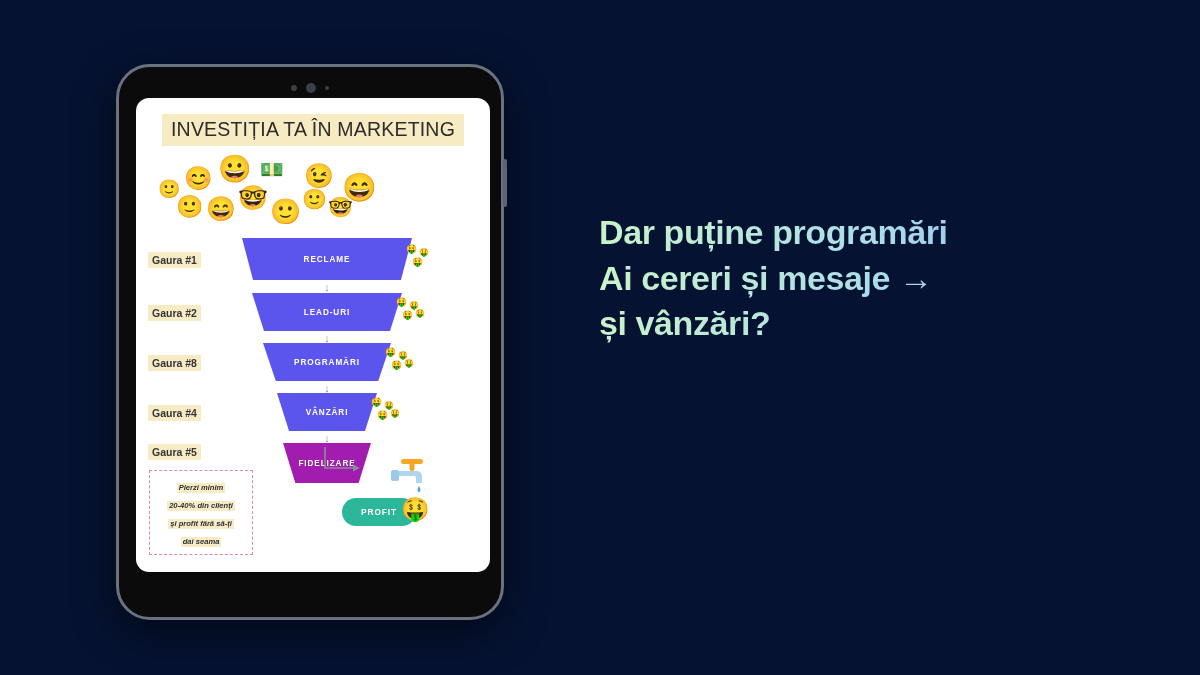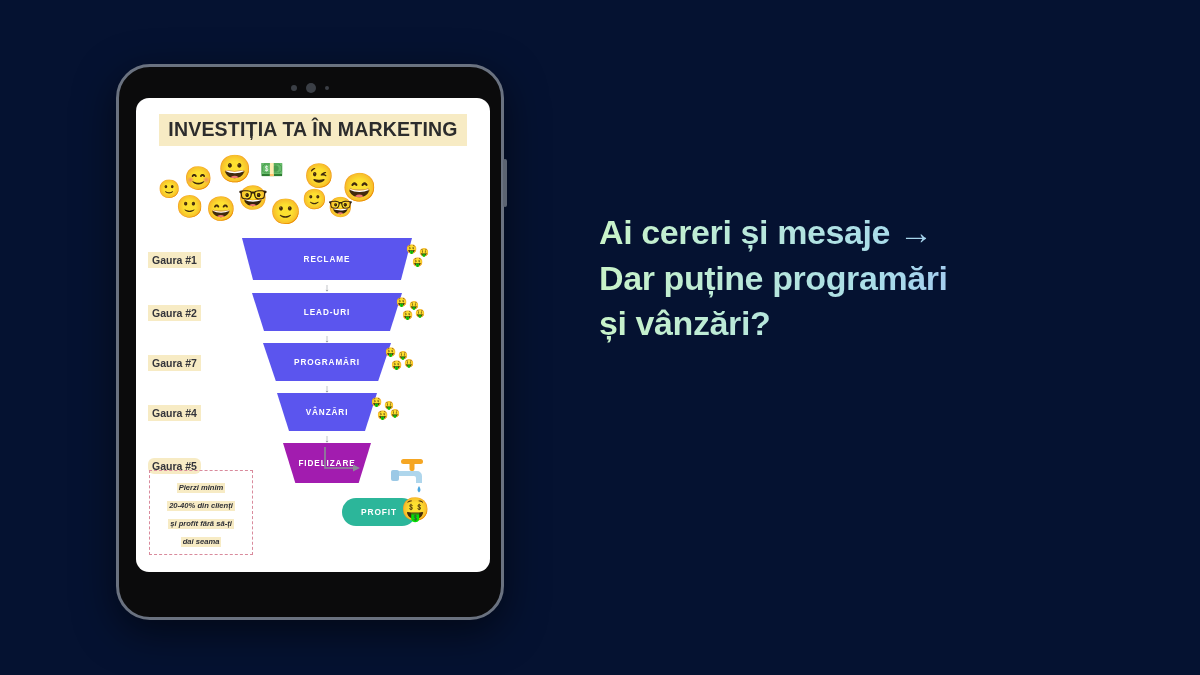--- a/index.html
+++ b/index.html
@@ -45,21 +45,21 @@
   .ig{ position:absolute; inset:0; }
 
   #infographic-title{
     position:absolute; left:20px; top:16px; width:314px;
     text-align:center;
   }
   #infographic-title span{
     display:inline-block;
     background:#F7EBC4;
     color:#2c2c2c;
-    font-weight:bold;
+    font-weight:normal;
     font-size:19.5px;
     letter-spacing:.2px;
     padding:4px 9px 5px;
     white-space:nowrap;
   }
 
   
   #emoji-crowd{ position:absolute; left:0; top:54px; width:354px; height:78px; }
   #emoji-crowd .e{
     position:absolute;
@@ -197,39 +197,39 @@
           </div>
           <div class="hole-label" style="top: 67px;">Gaura #2</div>
           <div class="stage s2" style="width: 150px; height: 38px; top: 55px; margin-left: 14px; text-align: right;">LEAD-URI</div>
           <div class="arrow-down" style="top: 95px; margin-left: 14px;">↓</div>
           <div class="leak" style="left: 260px; top: 60px;">
             <span style="left: 0px; top: 0px; font-size: 9px;">🤑</span>
             <span style="left: 13px; top: 4px; font-size: 8px;">🤑</span>
             <span style="left: 6px; top: 13px; font-size: 9px;">🤑</span>
             <span style="left: 19px; top: 12px; font-size: 8px;">🤑</span>
           </div>
-          <div class="hole-label" style="top: 117px;">Gaura #7</div>
+          <div class="hole-label" style="top: 117px;">Gaura #8</div>
           <div class="stage s3" style="width: 128px; height: 38px; top: 105px; margin-left: 14px;">PROGRAMĂRI</div>
           <div class="arrow-down" style="top: 145px; margin-left: 14px;">↓</div>
           <div class="leak" style="left: 249px; top: 110px;">
             <span style="left: 0px; top: 0px; font-size: 9px;">🤑</span>
             <span style="left: 13px; top: 4px; font-size: 8px;">🤑</span>
             <span style="left: 6px; top: 13px; font-size: 9px;">🤑</span>
             <span style="left: 19px; top: 12px; font-size: 8px;">🤑</span>
           </div>
           <div class="hole-label" style="top: 167px;">Gaura #4</div>
           <div class="stage s4" style="width: 100px; height: 38px; top: 155px; margin-left: 14px;">VÂNZĂRI</div>
           <div class="arrow-down" style="top: 195px; margin-left: 14px;">↓</div>
           <div class="leak" style="left: 235px; top: 160px;">
             <span style="left: 0px; top: 0px; font-size: 9px;">🤑</span>
             <span style="left: 13px; top: 4px; font-size: 8px;">🤑</span>
             <span style="left: 6px; top: 13px; font-size: 9px;">🤑</span>
             <span style="left: 19px; top: 12px; font-size: 8px;">🤑</span>
           </div>
-          <div class="hole-label" style="top: 220px; border-radius: 6px;">Gaura #5</div>
+          <div class="hole-label" style="top: 206px;">Gaura #5</div>
           <div class="stage s5" style="width: 88px; height: 40px; top: 205px; margin-left: 14px;">FIDELIZARE</div>
         </div>
 
       <div id="loss-note"><div>Pierzi minim</div><div>20-40% din clienți</div><div>și profit fără să-ți</div><div>dai seama</div></div>
 
       <svg id="profit-connector" width="46" height="32" viewBox="0 0 46 32">
         <path d="M3 1 L3 22 L32 22" fill="none" stroke="#8a8d96" stroke-width="1.6"></path>
         <path d="M31 18.5 L38 22 L31 25.5 Z" fill="#8a8d96"></path>
       </svg>
 
@@ -244,17 +244,17 @@
       </svg>
 
       <div id="money-face-bottom">🤑</div>
 
     </div>
   </div>
 </div>
 
 <div id="copy-block">
   <h2 id="subhead">
+    <span>Dar puține programări</span>
     <span>Ai cereri și mesaje →</span>
-    <span>Dar puține programări</span>
     <span>și vânzări?</span>
   </h2>
 </div>
 
 </body></html>

